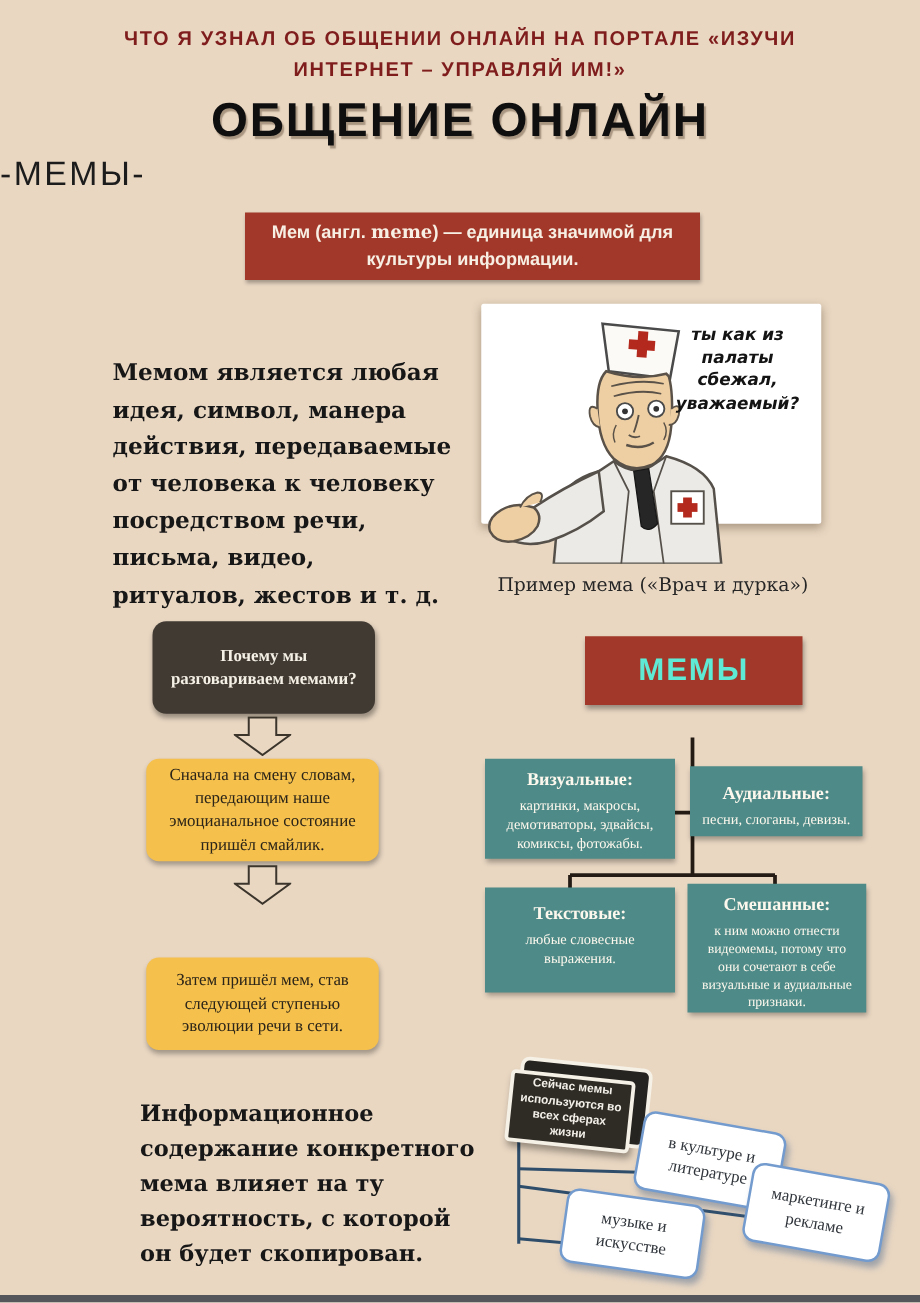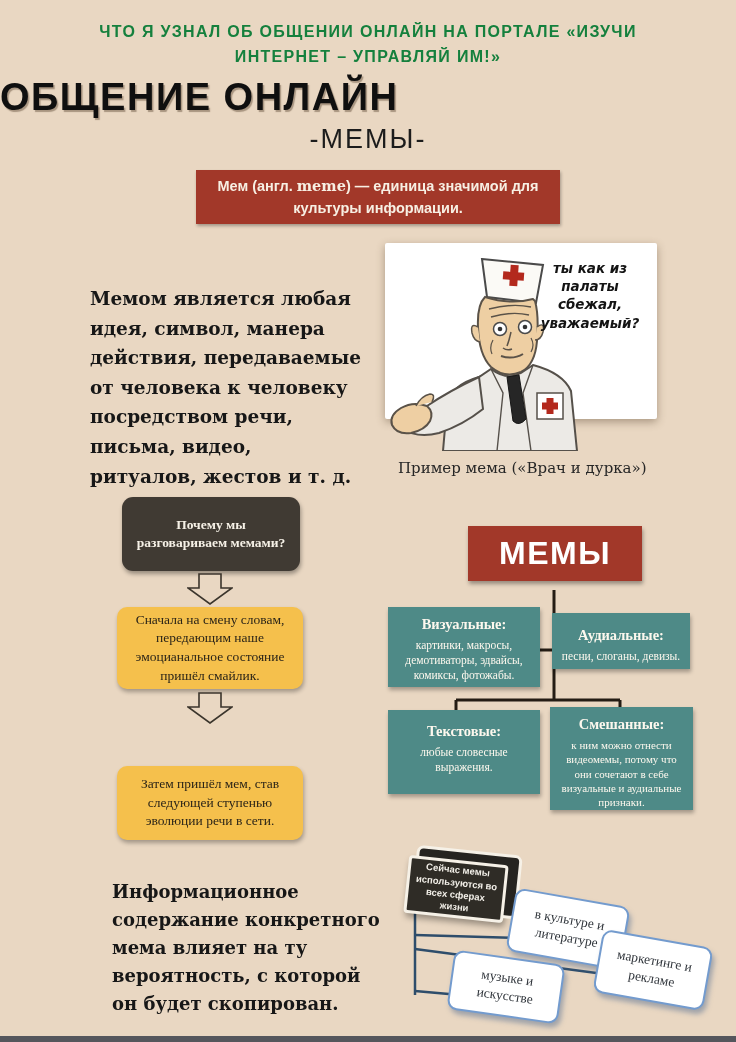--- a/index.html
+++ b/index.html
@@ -4,29 +4,29 @@
 <style>
   html,body{margin:0;padding:0;}
   .poster{
     position:relative;width:736px;height:1042px;overflow:hidden;
     background:#e9d7c2;font-family:"Liberation Sans",sans-serif;
   }
   
   .top-header{
     position:absolute;top:20px;left:58px;width:620px;text-align:center;
     font-weight:700;font-size:16px;letter-spacing:1.3px;line-height:1.55;
-    color:#15803d;
+    color:#7f1d1d;
   }
   .main-title{
-    position:absolute;top:76px;left:0;width:736px;text-align:left;
+    position:absolute;top:76px;left:0;width:736px;text-align:center;
     font-weight:700;font-size:38px;letter-spacing:1.5px;color:#0f0f0f;
     text-shadow:1.5px 2px 1px rgba(115,95,75,.55);
   }
   .sub-title{
-    position:absolute;top:124px;left:0;width:736px;text-align:center;
+    position:absolute;top:124px;left:0;width:736px;text-align:left;
     font-weight:500;font-size:27px;letter-spacing:2px;color:#1c1c1c;
   }
   
   .def-box{
     position:absolute;left:196px;top:170px;width:364px;height:54px;
     background:#a23829;box-shadow:1px 2px 3px rgba(0,0,0,.3);
     display:flex;align-items:center;justify-content:center;
     color:#f7efe3;font-weight:700;font-size:14.5px;line-height:1.45;
     text-align:center;padding:12px 20px;box-sizing:border-box;
   }
@@ -65,24 +65,24 @@
   .step-box{
     position:absolute;left:117px;width:186px;
     background:#f5c04c;border-radius:10px;box-shadow:1px 3px 4px rgba(0,0,0,.3);
     display:flex;align-items:center;justify-content:center;text-align:center;
     font-family:"Liberation Serif",serif;font-size:13.5px;line-height:1.38;
     color:#2b2418;padding:8px 10px;box-sizing:border-box;
   }
   .step-1{top:607px;height:82px;} .step-2{top:722px;height:74px;margin-top:44px;}
   
   .memes-root{
-    position:absolute;left:468px;top:526px;width:174px;height:55px;
+    position:absolute;left:468px;top:509px;width:174px;height:55px;
     background:#a23829;box-shadow:1px 3px 4px rgba(0,0,0,.35);
     display:flex;align-items:center;justify-content:center;
-    color:#ffffff;font-weight:800;font-size:32px;letter-spacing:1.5px;
+    color:#5eead4;font-weight:800;font-size:25px;letter-spacing:1.5px;
   }
   .org-lines{position:absolute;left:380px;top:583px;}
   .type-box{
     position:absolute;background:#4e8a87;box-shadow:1px 3px 4px rgba(0,0,0,.3);
     color:#fdf8ee;text-align:center;font-family:"Liberation Serif",serif;
     padding:9px 8px;box-sizing:border-box;
   }
   .type-box .t-title{font-weight:700;font-size:14.5px;margin-bottom:5px;}
   .type-box .t-body{font-size:11.5px;line-height:1.3;}
   .type-visual{left:388px;top:607px;width:152px;height:80px;}

